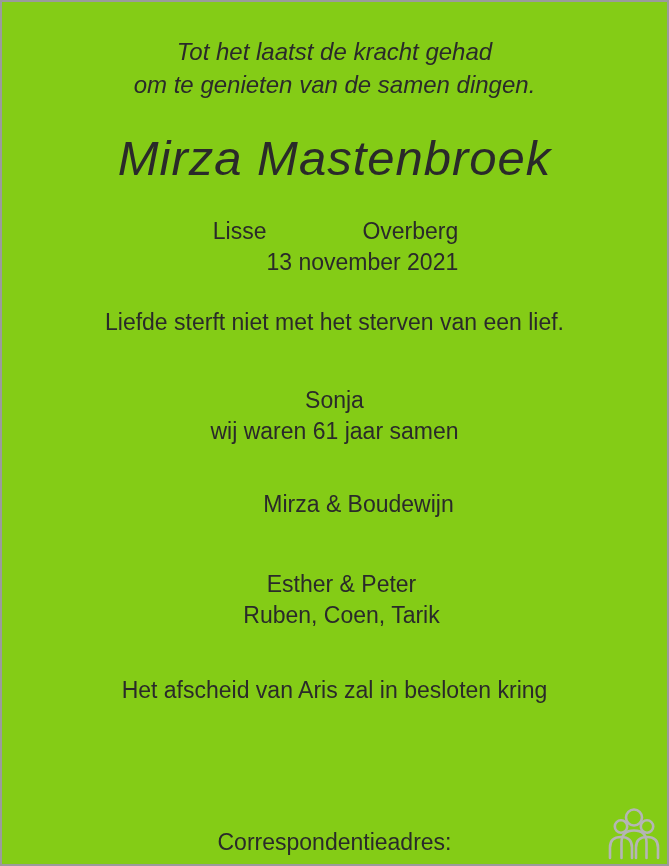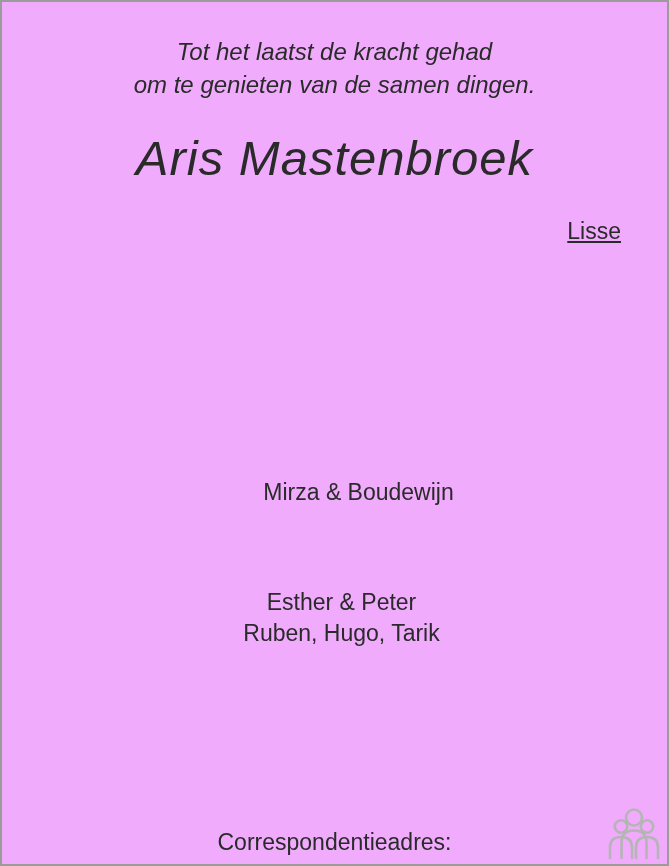--- a/index.html
+++ b/index.html
@@ -2,21 +2,21 @@
 <html><head>
 <meta charset="utf-8">
 <style>
   html, body { margin: 0; padding: 0; background: #ffffff; }
   .page {
     position: relative;
     width: 669px;
     height: 866px;
     box-sizing: border-box;
     border: 2px solid #9b9b9b;
-    background: #f0abfc;
+    background: #84cc16;
     font-family: "Liberation Sans", sans-serif;
     color: #2a2a2a;
     overflow: hidden;
   }
   .block {
     position: absolute;
     left: 0;
     right: 0;
     text-align: center;
   }
@@ -33,31 +33,30 @@
     font-size: 49px;
     line-height: 58px;
     letter-spacing: 1px;
   }
   .places-row {
     position: absolute;
     top: 214px;
     left: 48px;
     right: 46px;
     display: flex;
-    justify-content: flex-end;
+    justify-content: center;
     font-size: 23px;
     line-height: 31px;
-    text-decoration: underline;
   }
   .birth-col { text-align: left; }
   .death-col { text-align: right; }
   .motto { top: 305px; font-size: 23px; line-height: 30px; }
   .group-1 { top: 383px; }
-  .group-2 { top: 475px; margin-left: 48px; }
-  .group-3 { top: 585px; padding-left: 14px; }
+  .group-2 { top: 487px; margin-left: 48px; }
+  .group-3 { top: 567px; padding-left: 14px; }
   .family-group { font-size: 23px; line-height: 31px; }
   .announcement { top: 673px; font-size: 23px; line-height: 31px; }
   .correspondence { top: 763px; font-size: 23px; line-height: 31px; white-space: pre-wrap; }
   .family-icon {
     position: absolute;
     right: 5px;
     bottom: 4px;
     width: 56px;
     height: 56px;
   }
@@ -65,40 +64,50 @@
 </head>
 <body>
 
 <div class="page">
 
   <div class="block epigraph">
     <div>Tot het laatst de kracht gehad</div>
     <div>om te genieten van de samen dingen.</div>
   </div>
 
-  <div class="block deceased-name">Aris Mastenbroek</div>
+  <div class="block deceased-name">Mirza Mastenbroek</div>
 
   <div class="places-row">
     <div class="birth-col">
       <div>Lisse</div>
     </div>
+    <div class="death-col">
+      <div>Overberg</div>
+      <div>13 november 2021</div>
+    </div>
   </div>
 
+  <div class="block motto">Liefde sterft niet met het sterven van een lief.</div>
 
+  <div class="block family-group group-1">
+    <div>Sonja</div>
+    <div>wij waren 61 jaar samen</div>
+  </div>
 
   <div class="block family-group group-2">
     <div>Mirza &amp; Boudewijn</div>
   </div>
 
   <div class="block family-group group-3">
     <div>Esther &amp; Peter</div>
-    <div>Ruben, Hugo, Tarik</div>
+    <div>Ruben, Coen, Tarik</div>
   </div>
 
   <div class="block announcement">
+    <div>Het afscheid van Aris zal in besloten kring</div>
   </div>
 
   <div class="block correspondence">
     <div>Correspondentieadres:</div>
     
   </div>
 
   <svg class="family-icon" viewBox="0 0 56 56" fill="none" xmlns="http://www.w3.org/2000/svg">
     <g stroke="#b5b5b5" stroke-width="2.6" fill="none" stroke-linecap="round">
       <circle cx="15" cy="22.5" r="6.2"></circle>

